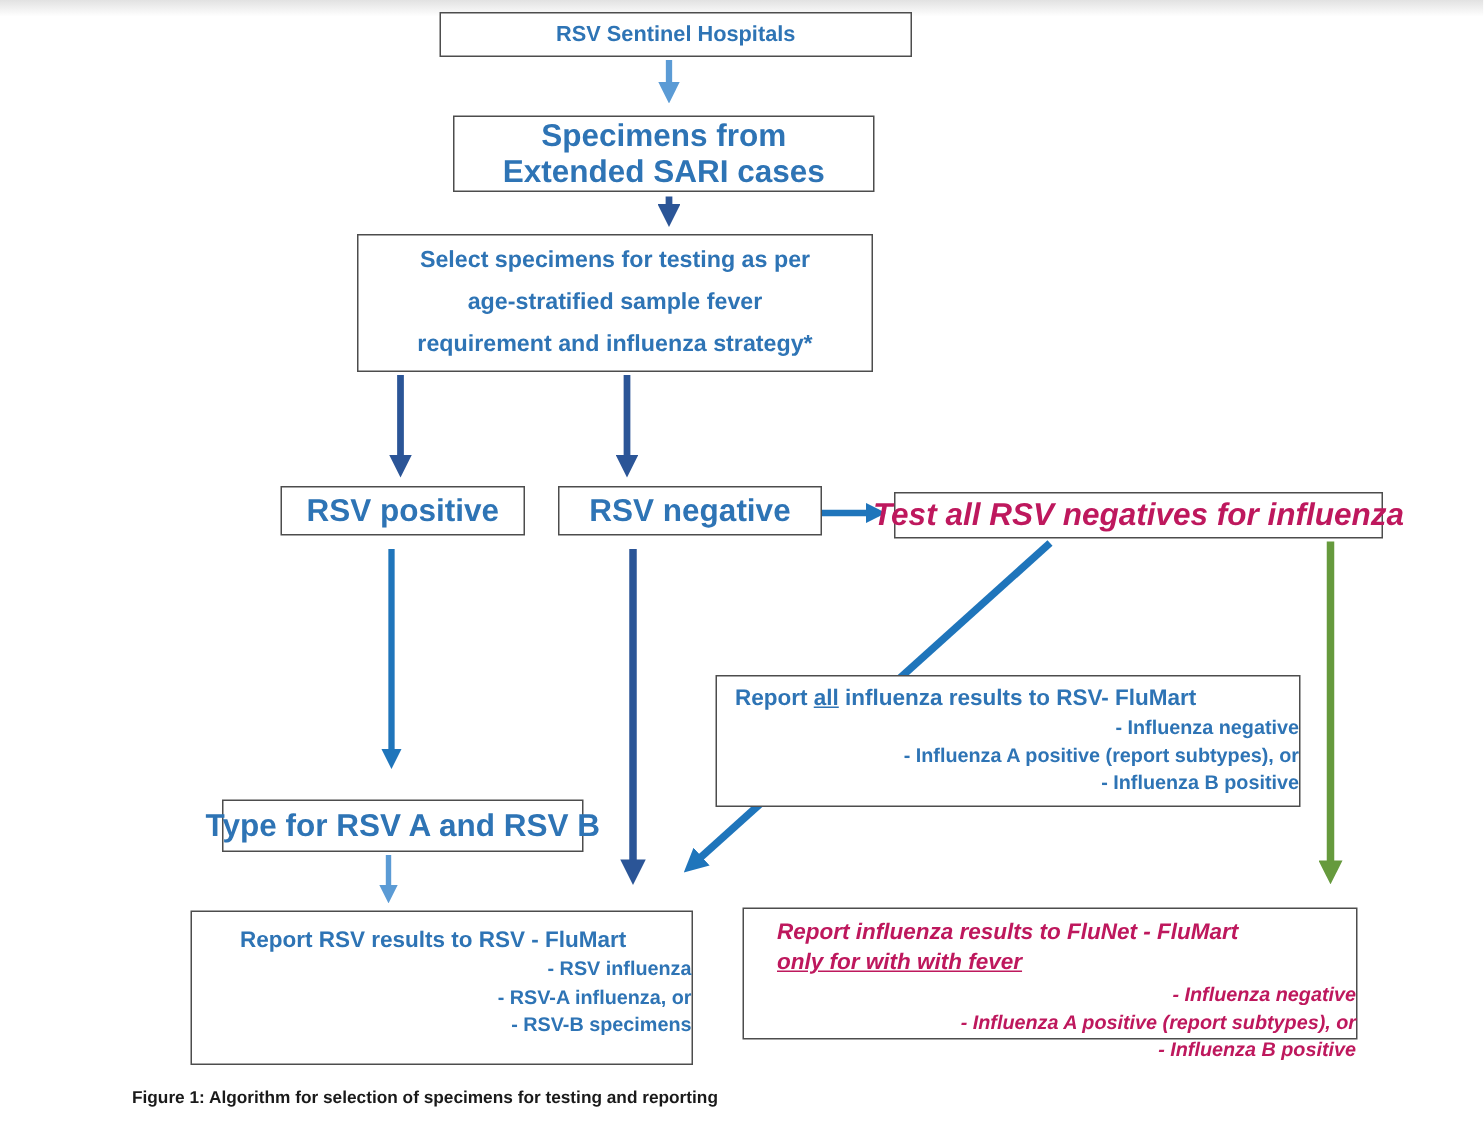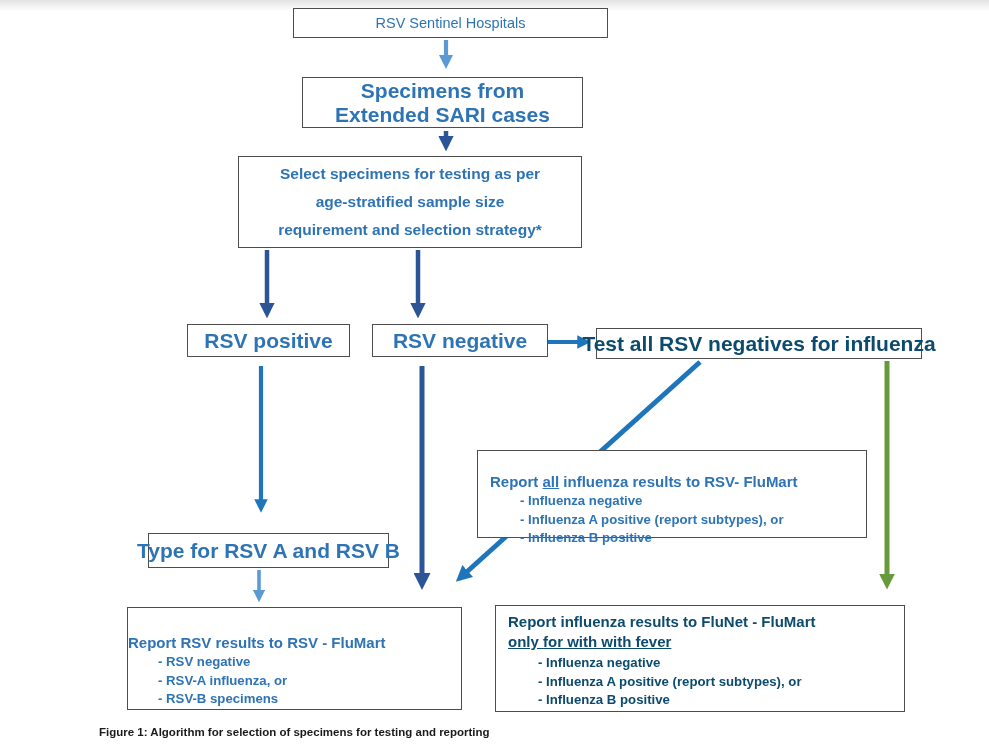--- a/index.html
+++ b/index.html
@@ -11,33 +11,33 @@
     position:absolute;left:0;top:0;width:100%;height:11px;
     background:linear-gradient(#d2d2d2,#ffffff);opacity:.65;
   }
   .arrows{position:absolute;left:0;top:0;z-index:1;}
   .node{
     position:absolute;z-index:2;background:#ffffff;
     border:1.7px solid #4d4d4d;box-sizing:border-box;
   }
   .center{display:flex;flex-direction:column;align-items:center;justify-content:center;text-align:center;}
   .blue{color:#2E74B5;}
-  .green{color:#0c4a6e;}
+  .green{color:#be185d;font-style:italic;}
   .u{text-decoration:underline;}
   .lbl{font-size:21px;font-weight:bold;white-space:nowrap;}
-  .lbl-sm{font-size:14.5px;font-weight:normal;white-space:nowrap;}
+  .lbl-sm{font-size:14.5px;font-weight:bold;white-space:nowrap;}
   .multiline{line-height:24px;}
   .select-lines{line-height:28px;font-size:15.5px;font-weight:bold;}
   .report{padding:6px 0 0 12px;}
-  .report .title{font-size:15px;font-weight:bold;white-space:nowrap;margin-top:16px;}
+  .report .title{font-size:15px;font-weight:bold;white-space:nowrap;}
   .report .title2{font-size:15px;font-weight:bold;white-space:nowrap;line-height:20px;}
-  .report ul{list-style:none;margin:2px 0 0 0;padding:0 0 0 30px;}
+  .report ul{list-style:none;margin:2px 0 0 0;padding:0 0 0 30px;text-align:right;}
   .report li{font-size:13.2px;font-weight:bold;line-height:18.5px;white-space:nowrap;}
   .caption{
-    position:absolute;left:99px;top:726px;z-index:2;
+    position:absolute;left:88px;top:726px;z-index:2;
     font-size:11.5px;font-weight:bold;color:#1a1a1a;white-space:nowrap;
   }
 </style>
 </head>
 <body>
 
 <div class="stage">
   <div class="top-shade"></div>
 
   <svg class="arrows" width="989" height="751" viewBox="0 0 989 751">
@@ -71,22 +71,22 @@
     <span class="blue lbl-sm">RSV Sentinel Hospitals</span>
   </div>
 
   <div class="node center multiline" style="left:302px;top:77px;width:281px;height:51px">
     <div class="blue lbl">Specimens from</div>
     <div class="blue lbl">Extended SARI cases</div>
   </div>
 
   <div class="node center select-lines" style="left:238px;top:156px;width:344px;height:92px">
     <div class="blue">Select specimens for testing as per</div>
-    <div class="blue">age-stratified sample size</div>
-    <div class="blue">requirement and selection strategy*</div>
+    <div class="blue">age-stratified sample fever</div>
+    <div class="blue">requirement and influenza strategy*</div>
   </div>
 
   <div class="node center" style="left:187px;top:324px;width:163px;height:33px">
     <span class="blue lbl">RSV positive</span>
   </div>
 
   <div class="node center" style="left:372px;top:324px;width:176px;height:33px">
     <span class="blue lbl">RSV negative</span>
   </div>
 
@@ -100,30 +100,30 @@
       <li class="blue">- Influenza negative</li>
       <li class="blue">- Influenza A positive (report subtypes), or</li>
       <li class="blue">- Influenza B positive</li>
     </ul>
   </div>
 
   <div class="node center" style="left:148px;top:533px;width:241px;height:35px">
     <span class="blue lbl">Type for RSV A and RSV B</span>
   </div>
 
-  <div class="node report" style="left:127px;top:607px;width:335px;height:103px;padding-top:10px;padding-left:0">
+  <div class="node report" style="left:127px;top:607px;width:335px;height:103px;padding-top:10px;padding-left:32px">
     <div class="blue title">Report RSV results to RSV - FluMart</div>
     <ul>
-      <li class="blue">- RSV negative</li>
+      <li class="blue">- RSV influenza</li>
       <li class="blue">- RSV-A influenza, or</li>
       <li class="blue">- RSV-B specimens</li>
     </ul>
   </div>
 
-  <div class="node report" style="left:495px;top:605px;width:410px;height:107px;padding-left:12px">
+  <div class="node report" style="left:495px;top:605px;width:410px;height:88px;padding-left:22px">
     <div class="green title2">Report influenza results to FluNet - FluMart</div>
     <div class="green title2 u">only for with with fever</div>
     <ul>
       <li class="green">- Influenza negative</li>
       <li class="green">- Influenza A positive (report subtypes), or</li>
       <li class="green">- Influenza B positive</li>
     </ul>
   </div>
 
   <div class="caption">Figure 1: Algorithm for selection of specimens for testing and reporting</div>

